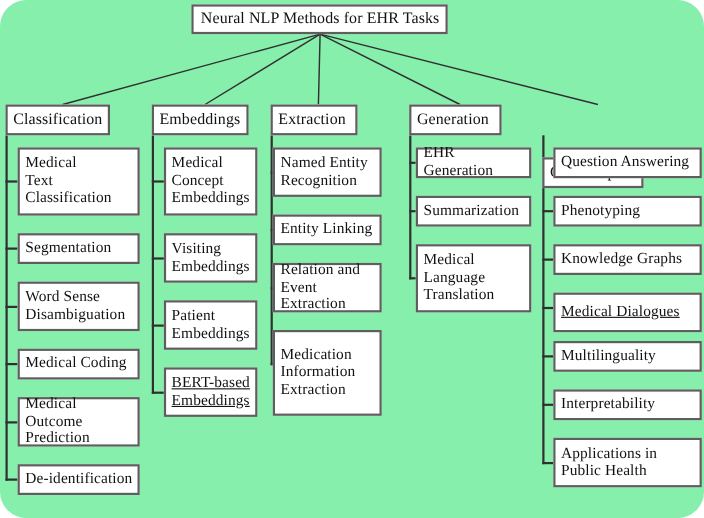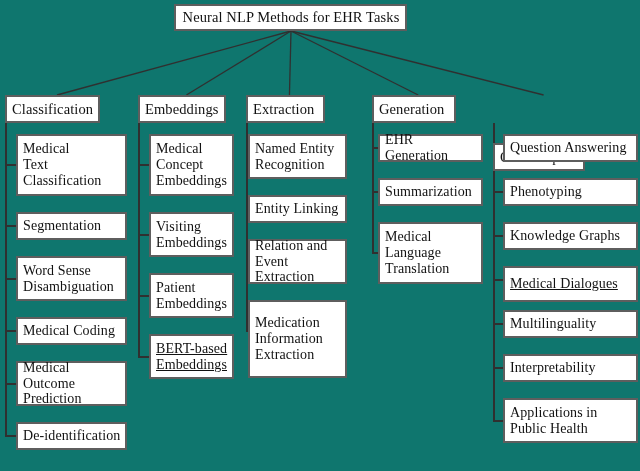--- a/index.html
+++ b/index.html
@@ -10,21 +10,22 @@
   }
   body {
     font-family: "Liberation Serif", "DejaVu Serif", serif;
     color: #111111;
   }
   #canvas {
     position: relative;
     width: 640px;
     height: 471px;
     overflow: hidden;
-    background: #0f766e;
+    background: #86efac;
+    border-radius: 24px;
   }
   #edge-layer {
     position: absolute;
     left: 0;
     top: 0;
     width: 640px;
     height: 471px;
     pointer-events: none;
   }
   .node {

